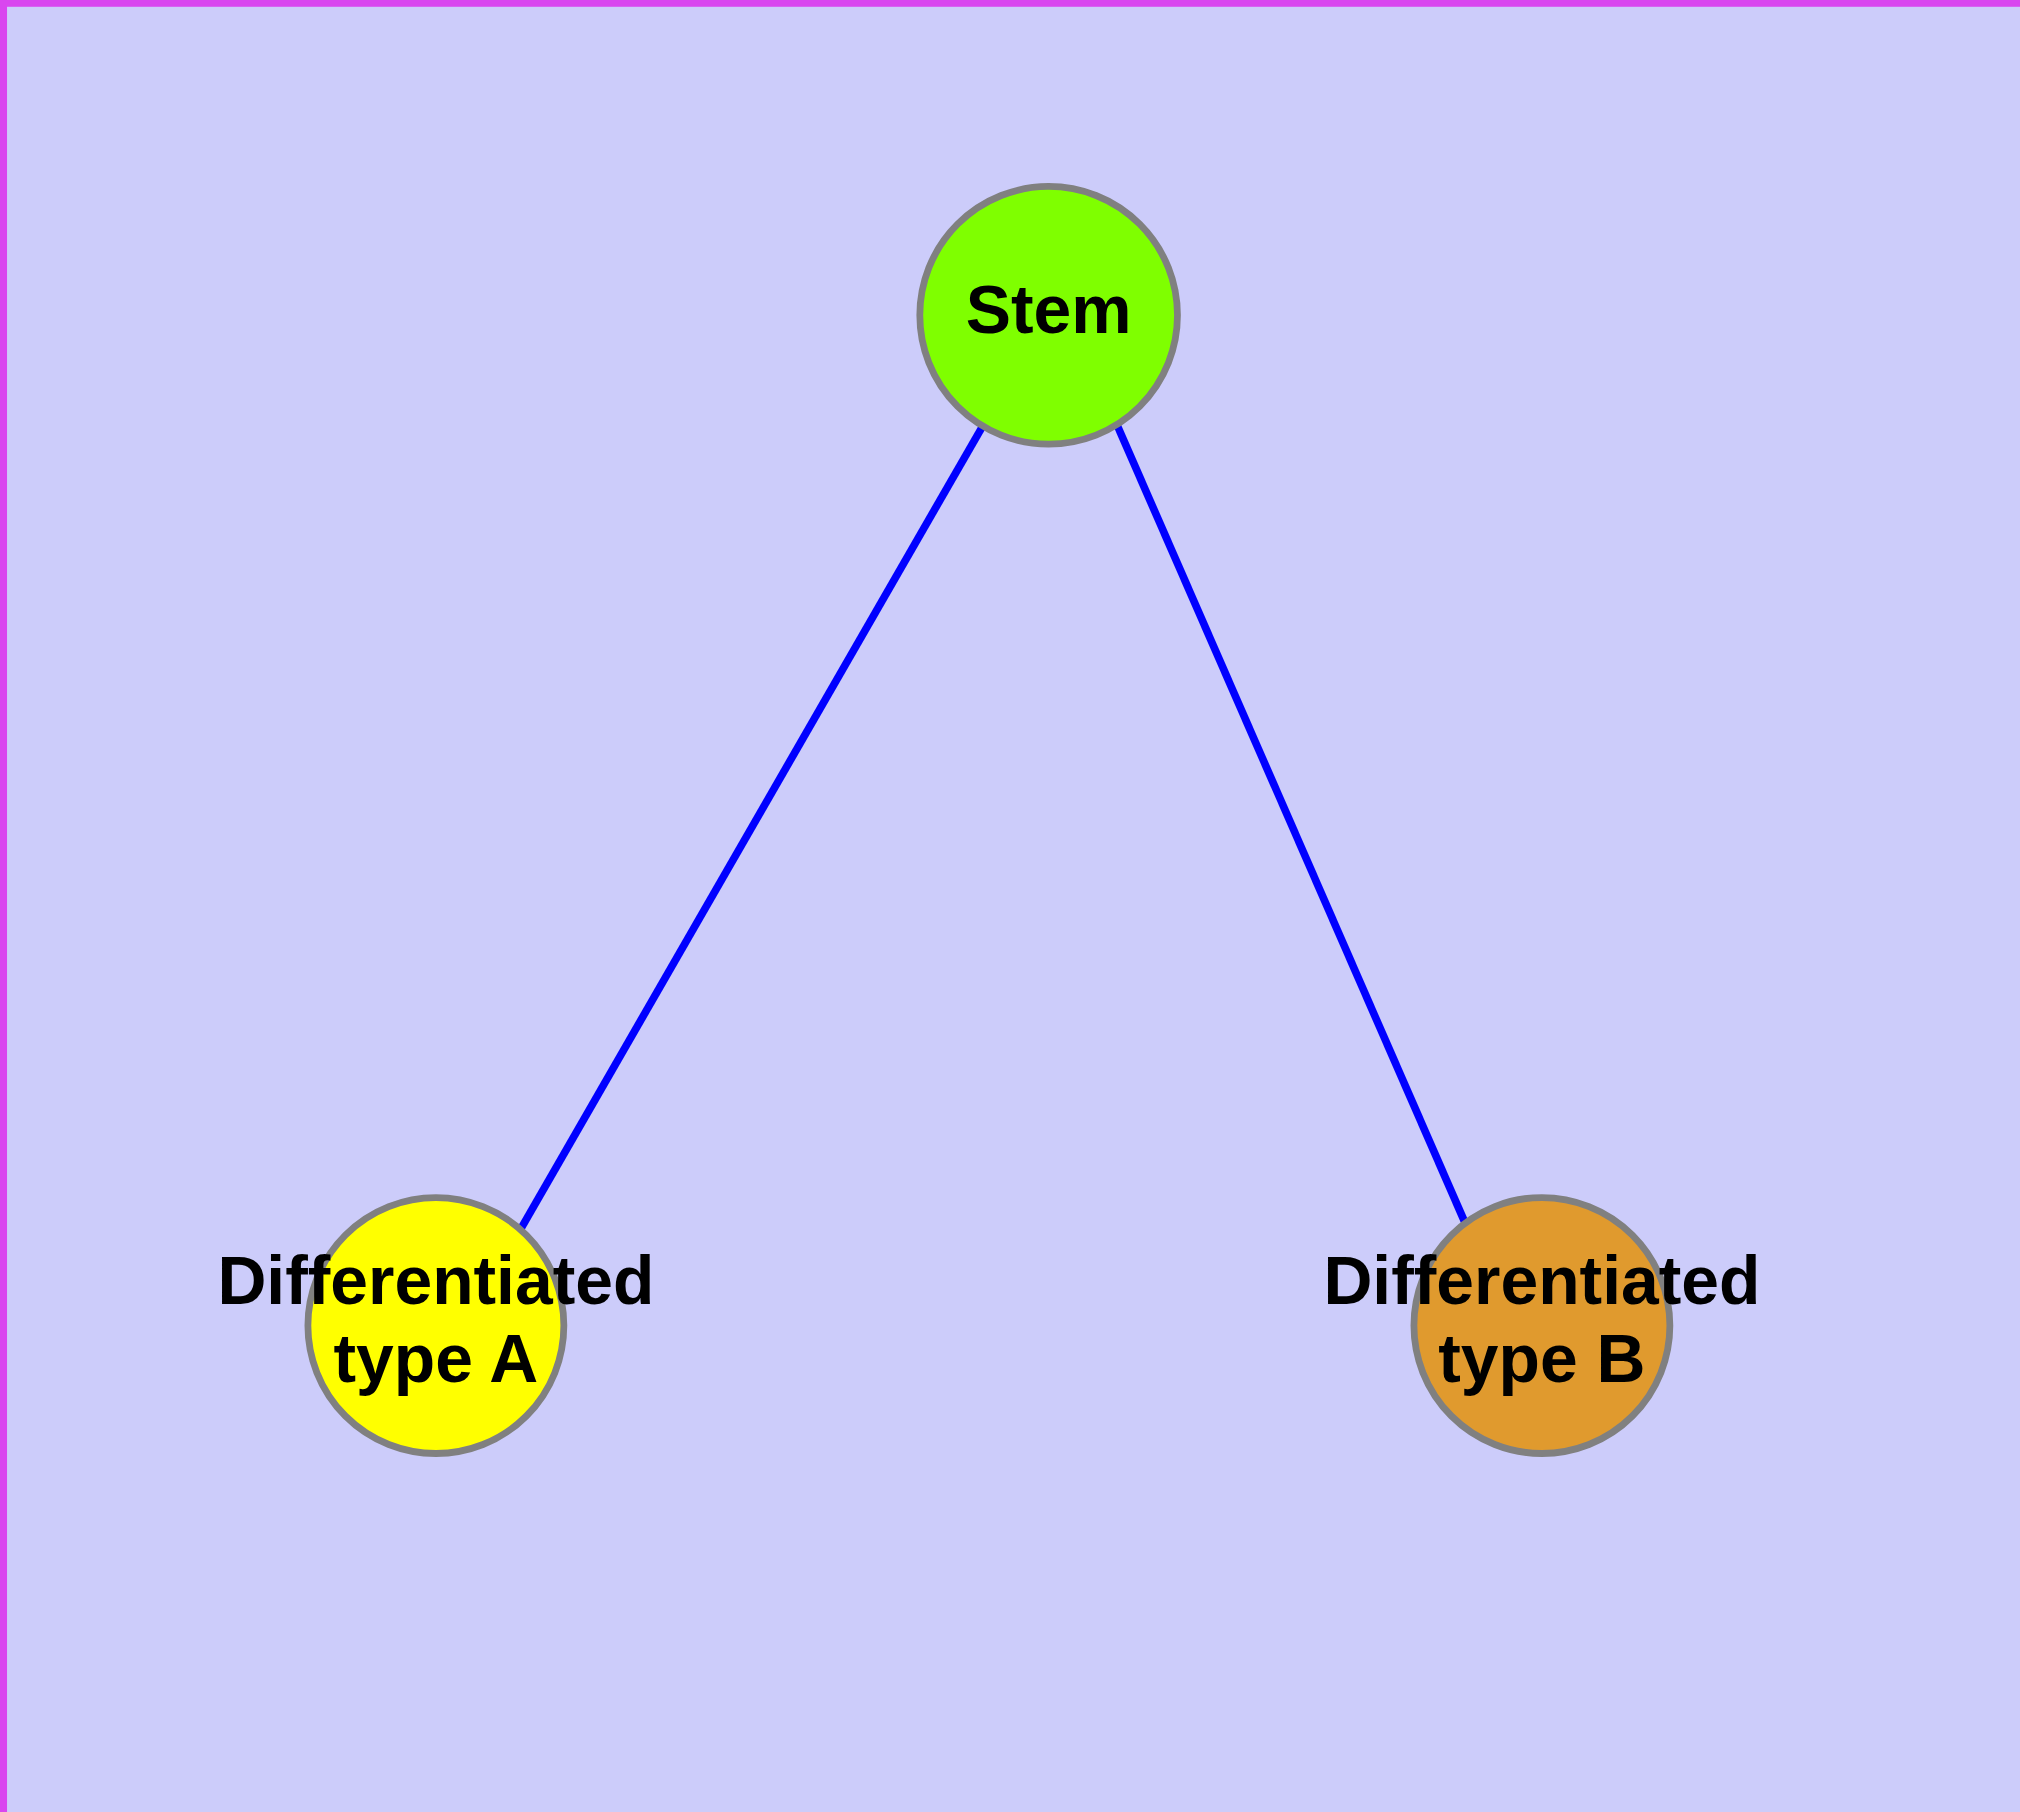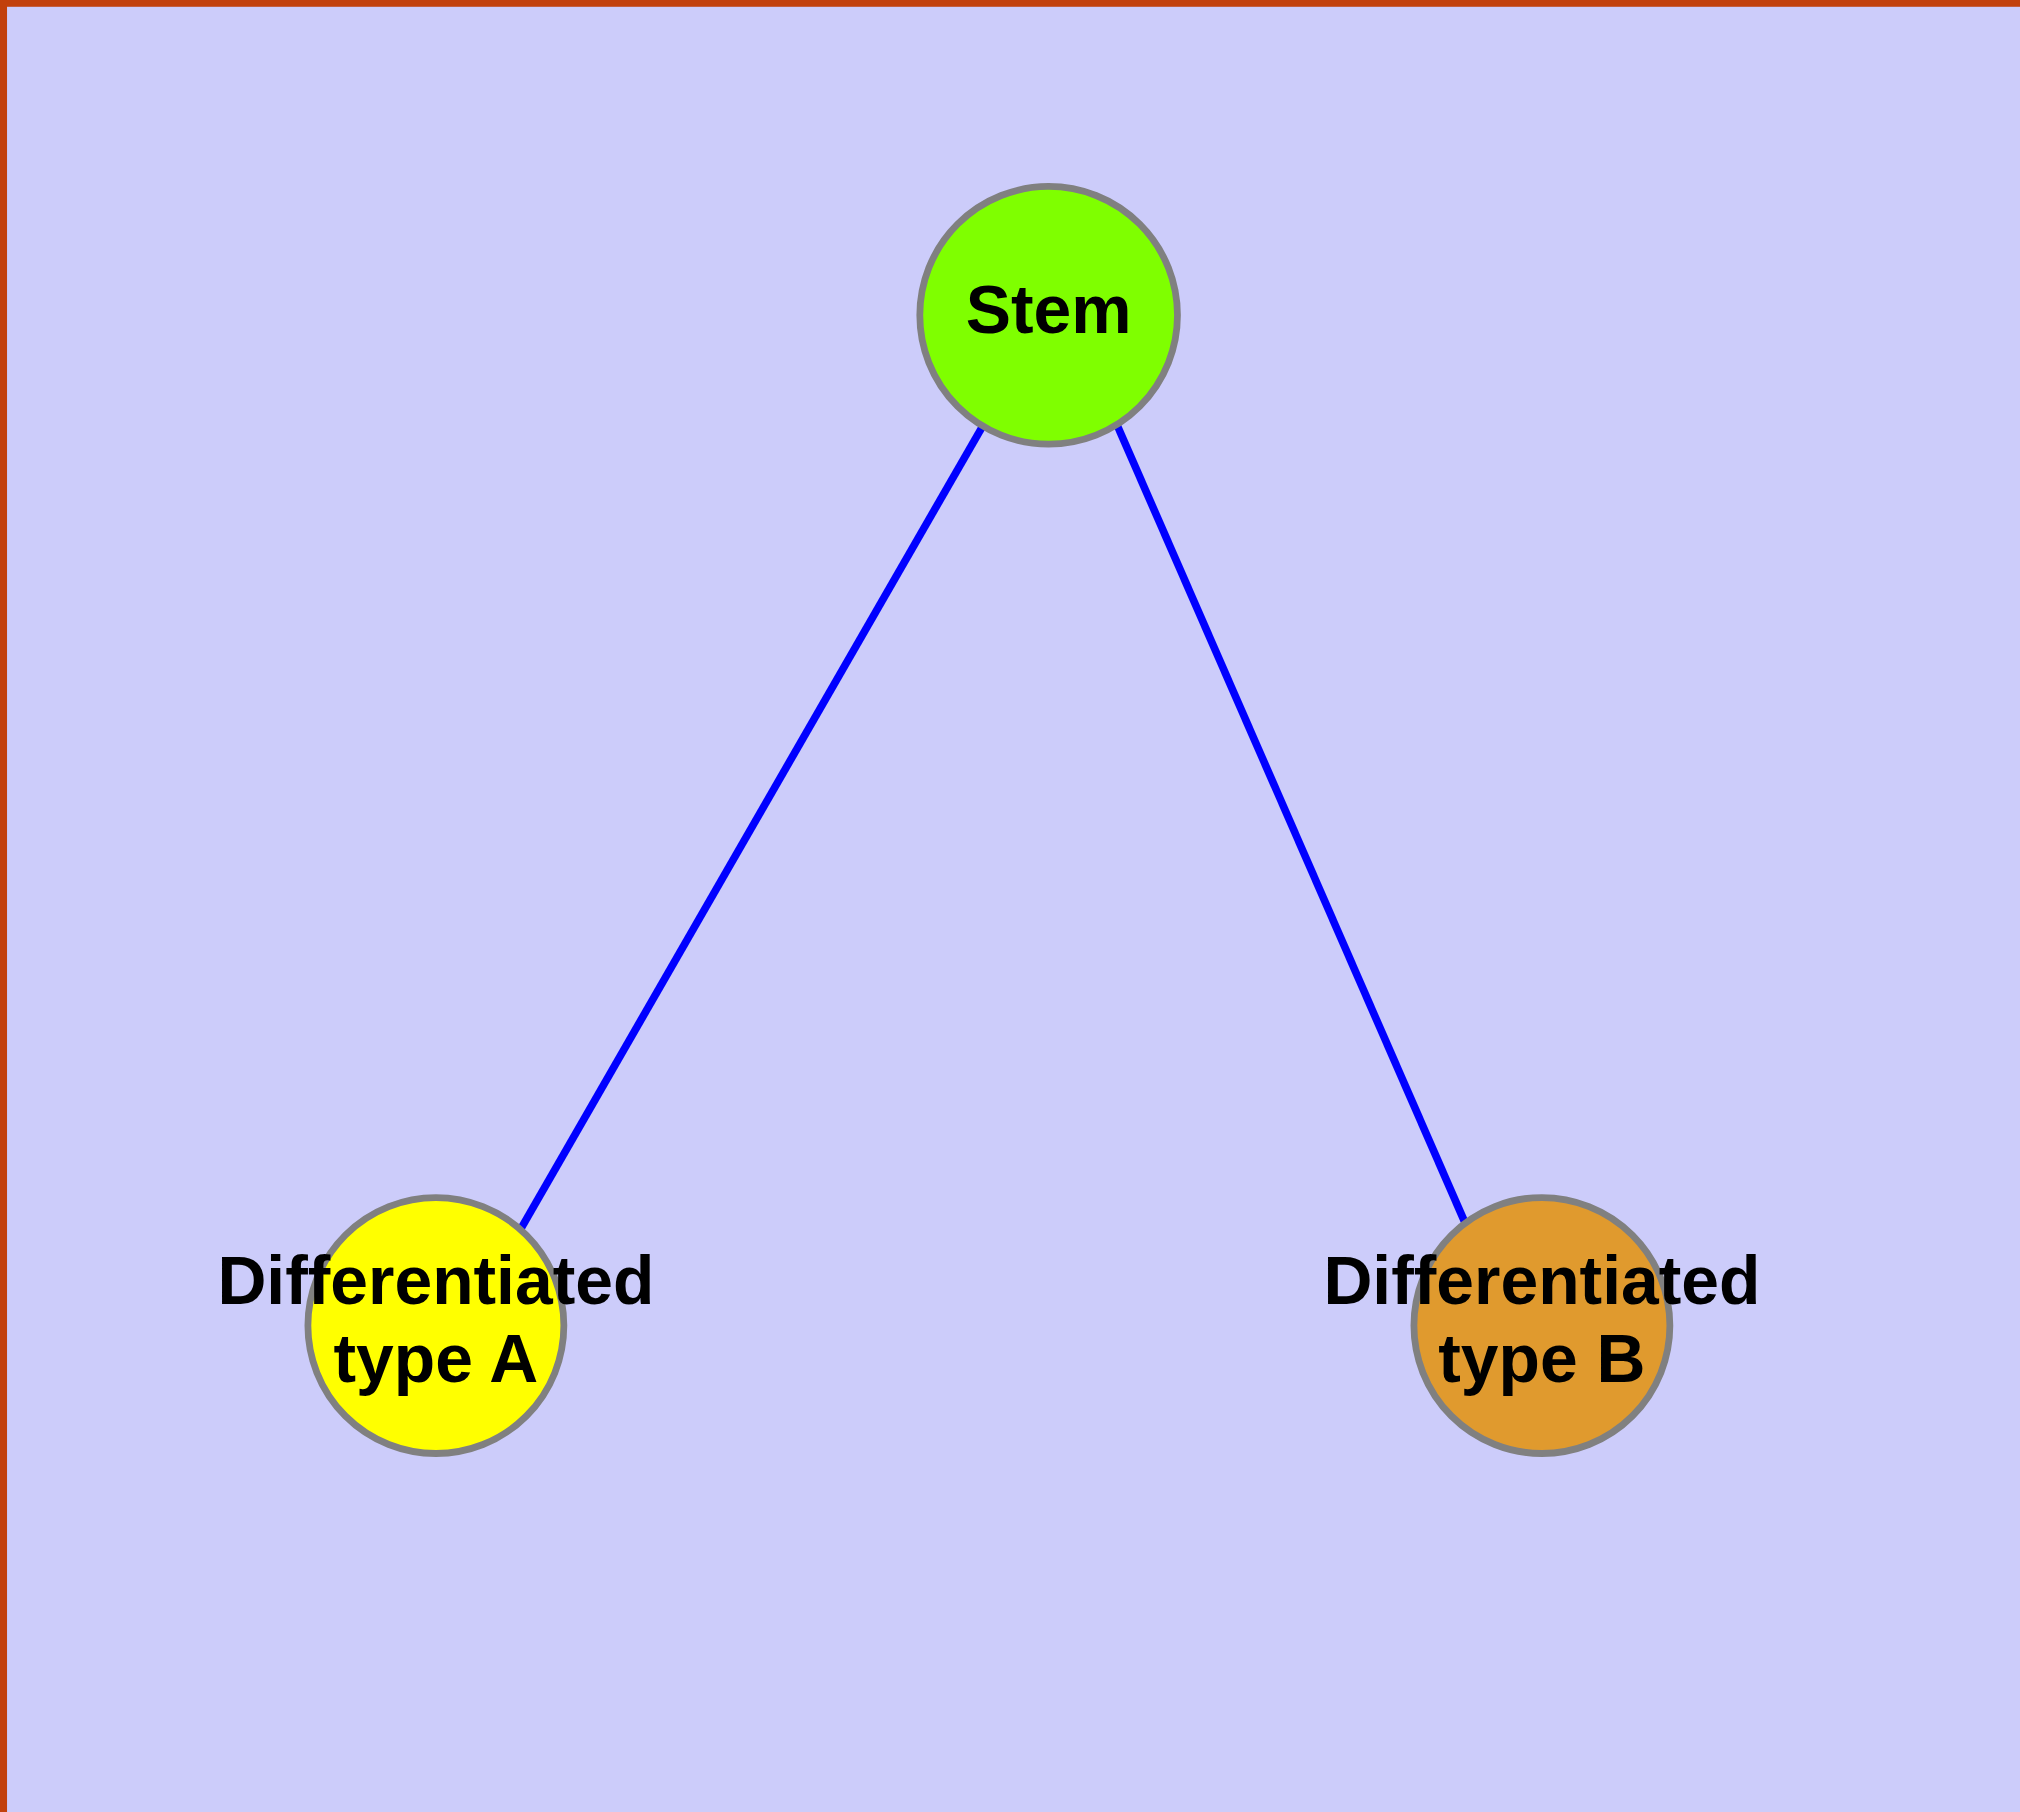--- a/index.html
+++ b/index.html
@@ -28,21 +28,21 @@
     font-weight: bold;
     fill: #000000;
     text-anchor: middle;
     dominant-baseline: middle;
     paint-order: normal;
   }
 </style>
 </head>
 <body>
 
-<div id="canvas" style="background: #c2410c;">
+<div id="canvas" style="background: #d946ef;">
   <svg id="graph-svg" viewBox="0 0 2384 2138" xmlns="http://www.w3.org/2000/svg">
 
     <rect id="bg-rect" x="8" y="8" width="2376" height="2130" fill="#ccccfa"></rect>
 
     <g id="edges-layer">
         <line x1="1159" y1="503" x2="613" y2="1452" stroke="#0000ff" stroke-width="9" stroke-linecap="butt"></line>
         <line x1="1318" y1="502" x2="1728" y2="1442" stroke="#0000ff" stroke-width="9" stroke-linecap="butt"></line>
       </g>
     <g id="nodes-layer">
         <g>

